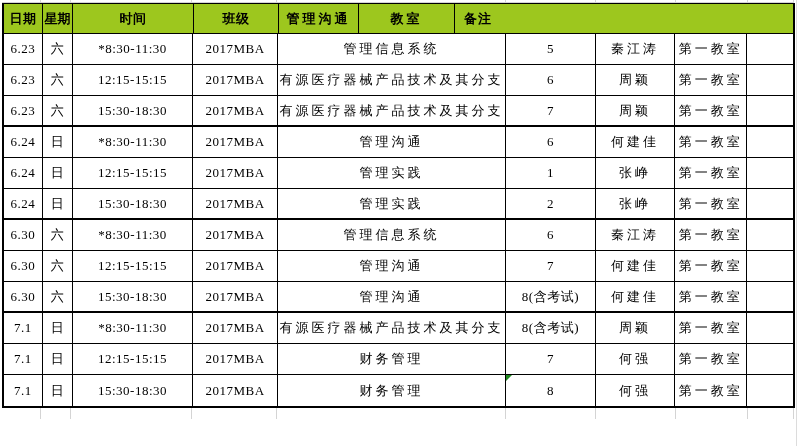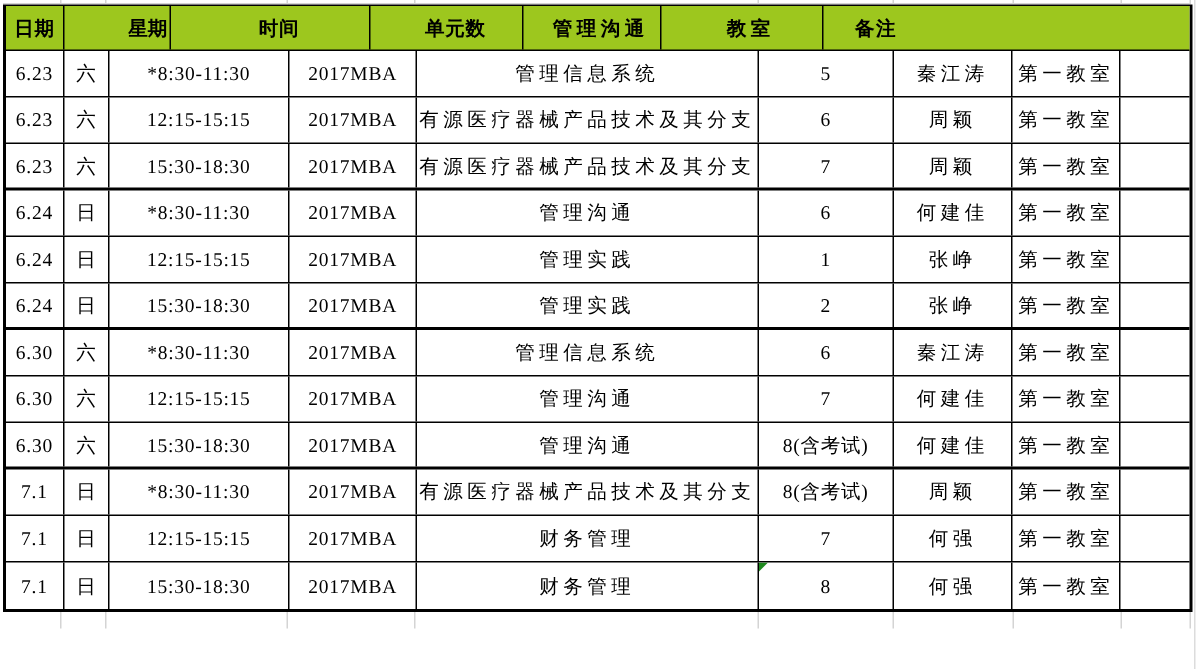--- a/index.html
+++ b/index.html
@@ -79,25 +79,25 @@
       <div class="tick" style="width: 85px;"></div>
       <div class="tick" style="width: 229px;"></div>
       <div class="tick" style="width: 90px;"></div>
       <div class="tick" style="width: 80px;"></div>
       <div class="tick" style="width: 72px;"></div>
       <div class="tick" style="width: 46px;"></div>
     </div>
 
 
   <div class="grid">
-    <div class="row header" id="header-row" style="background: rgb(157, 199, 30); gap: 12px;">
+    <div class="row header" id="header-row" style="background: rgb(157, 199, 30);">
         <div class="cell c-date" style="width: 39px;">日期</div>
-        <div class="cell c-week" style="width: 30px; margin-left: 29px;">星期</div>
+        <div class="cell c-week" style="width: 30px;">星期</div>
         <div class="cell c-time" style="width: 121px;">时间</div>
-        <div class="cell c-units" style="width: 90px;">单元数</div>
+        <div class="cell c-class" style="width: 85px;">班级</div>
         <div class="cell c-teacher" style="width: 80px;">管理沟通</div>
         <div class="cell c-room" style="width: 96px;">教室</div>
         <div class="cell c-note lastcol" style="width: 46px;">备注</div>
       </div>
     <div id="body-rows">
         <div class="row">
           <div class="cell c-date" style="width: 39px;">6.23</div>
           <div class="cell c-week" style="width: 30px;">六</div>
           <div class="cell c-time" style="width: 121px;">*8:30-11:30</div>
           <div class="cell c-class" style="width: 85px;">2017MBA</div>

